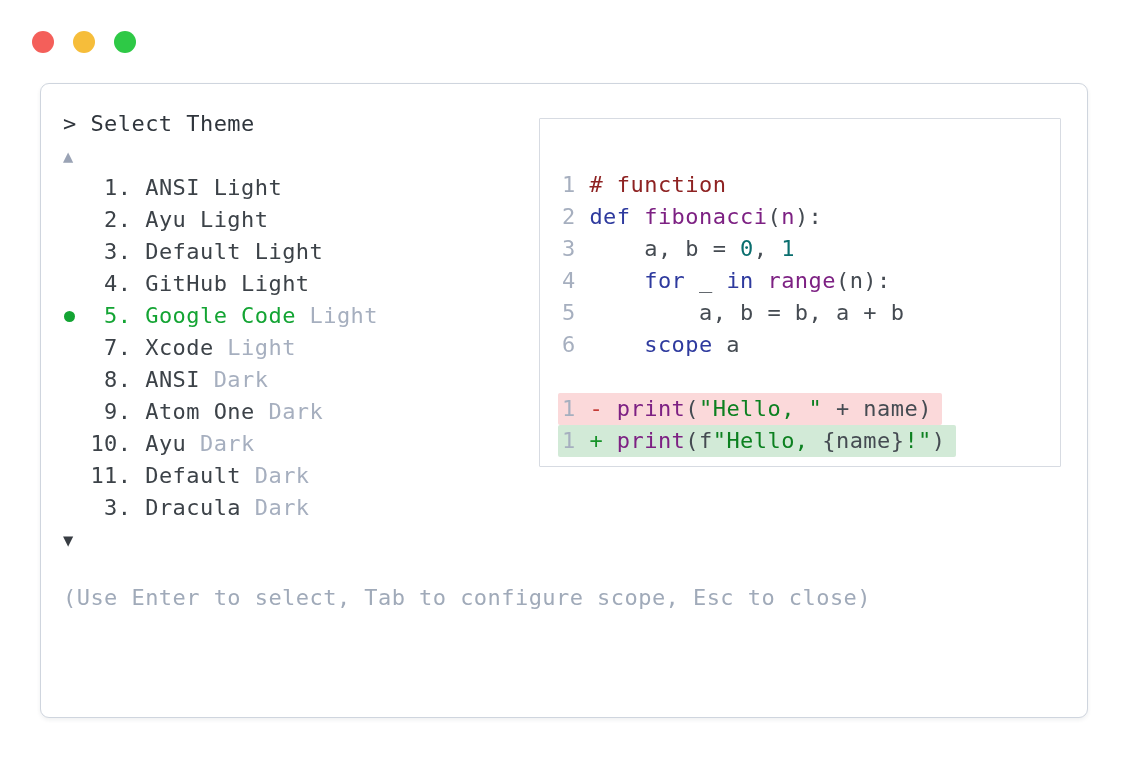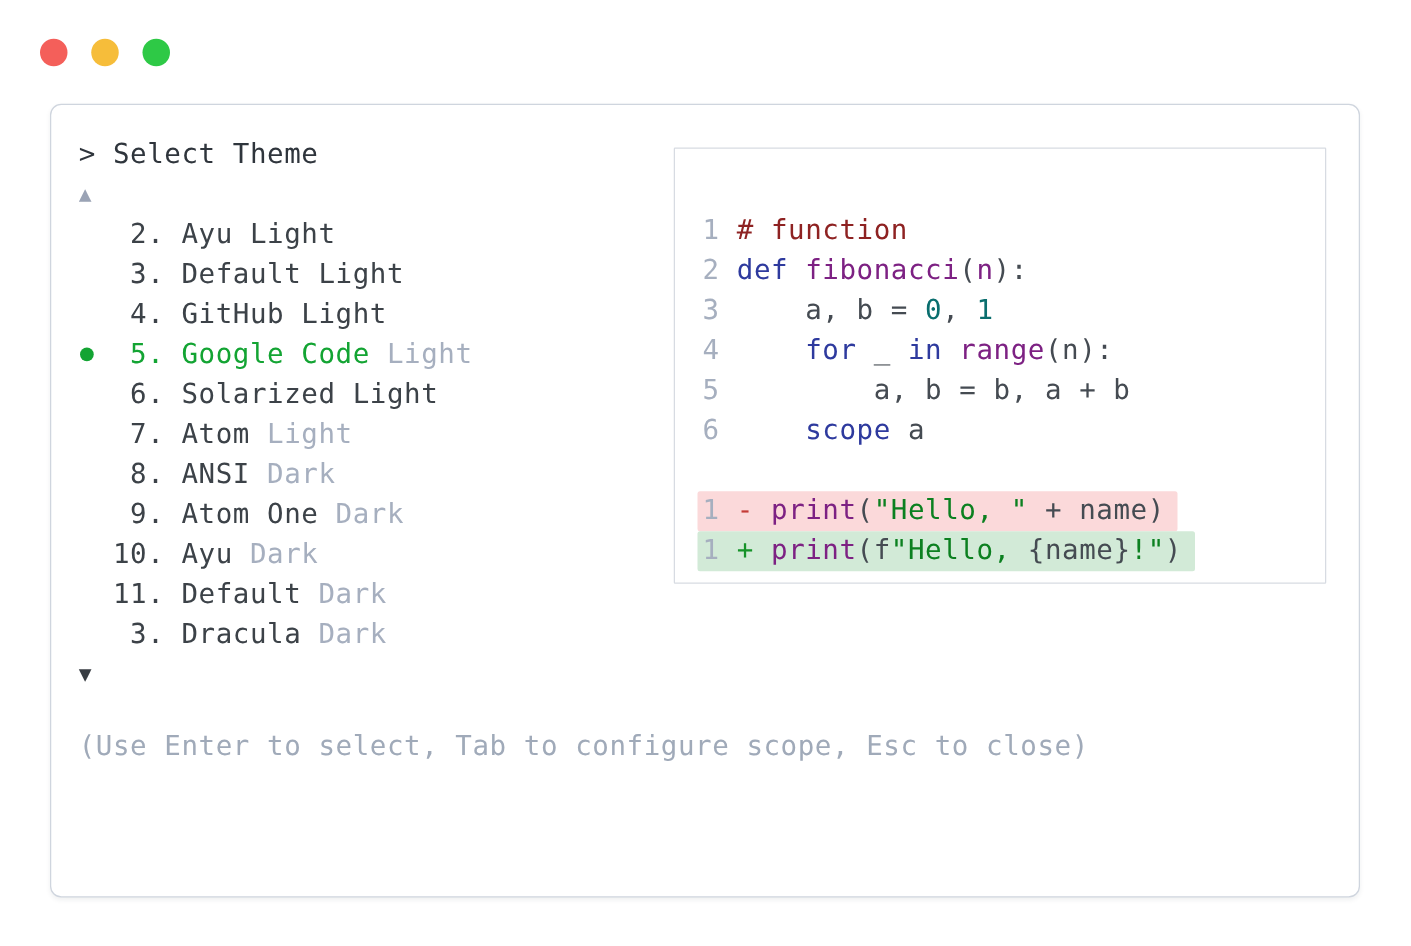--- a/index.html
+++ b/index.html
@@ -64,26 +64,26 @@
     <div class="light" style="background: rgb(246, 189, 58);"></div>
     <div class="light" style="background: rgb(46, 201, 70);"></div>
   </div>
 
 <div class="panel">
   <div class="cols">
     <div class="left">
       <div class="prompt">&gt; Select Theme</div>
       <div class="arrow arrow-up">▲</div>
       <div id="theme-list">
+          <div class="row"><span class="gutter"></span><span class="num"> 1.</span> <span>ANSI Light</span></div>
           <div class="row"><span class="gutter"></span><span class="num"> 2.</span> <span>Ayu Light</span></div>
           <div class="row"><span class="gutter"></span><span class="num"> 3.</span> <span>Default Light</span></div>
           <div class="row"><span class="gutter"></span><span class="num"> 4.</span> <span>GitHub Light</span></div>
           <div class="row"><span class="gutter"><span class="dot"></span></span><span class="num sel"> 5.</span> <span class="sel">Google Code</span><span class="dim"> Light</span></div>
-          <div class="row"><span class="gutter"></span><span class="num"> 6.</span> <span>Solarized Light</span></div>
-          <div class="row"><span class="gutter"></span><span class="num"> 7.</span> <span>Atom</span><span class="dim"> Light</span></div>
+          <div class="row"><span class="gutter"></span><span class="num"> 7.</span> <span>Xcode</span><span class="dim"> Light</span></div>
           <div class="row"><span class="gutter"></span><span class="num"> 8.</span> <span>ANSI</span><span class="dim"> Dark</span></div>
           <div class="row"><span class="gutter"></span><span class="num"> 9.</span> <span>Atom One</span><span class="dim"> Dark</span></div>
           <div class="row"><span class="gutter"></span><span class="num">10.</span> <span>Ayu</span><span class="dim"> Dark</span></div>
           <div class="row"><span class="gutter"></span><span class="num">11.</span> <span>Default</span><span class="dim"> Dark</span></div>
           <div class="row"><span class="gutter"></span><span class="num">3.</span> <span>Dracula</span><span class="dim"> Dark</span></div>
         </div>
       <div class="arrow arrow-down">▼</div>
       <div class="hint">(Use Enter to select, Tab to configure scope, Esc to close)</div>
     </div>
     <div class="right">

